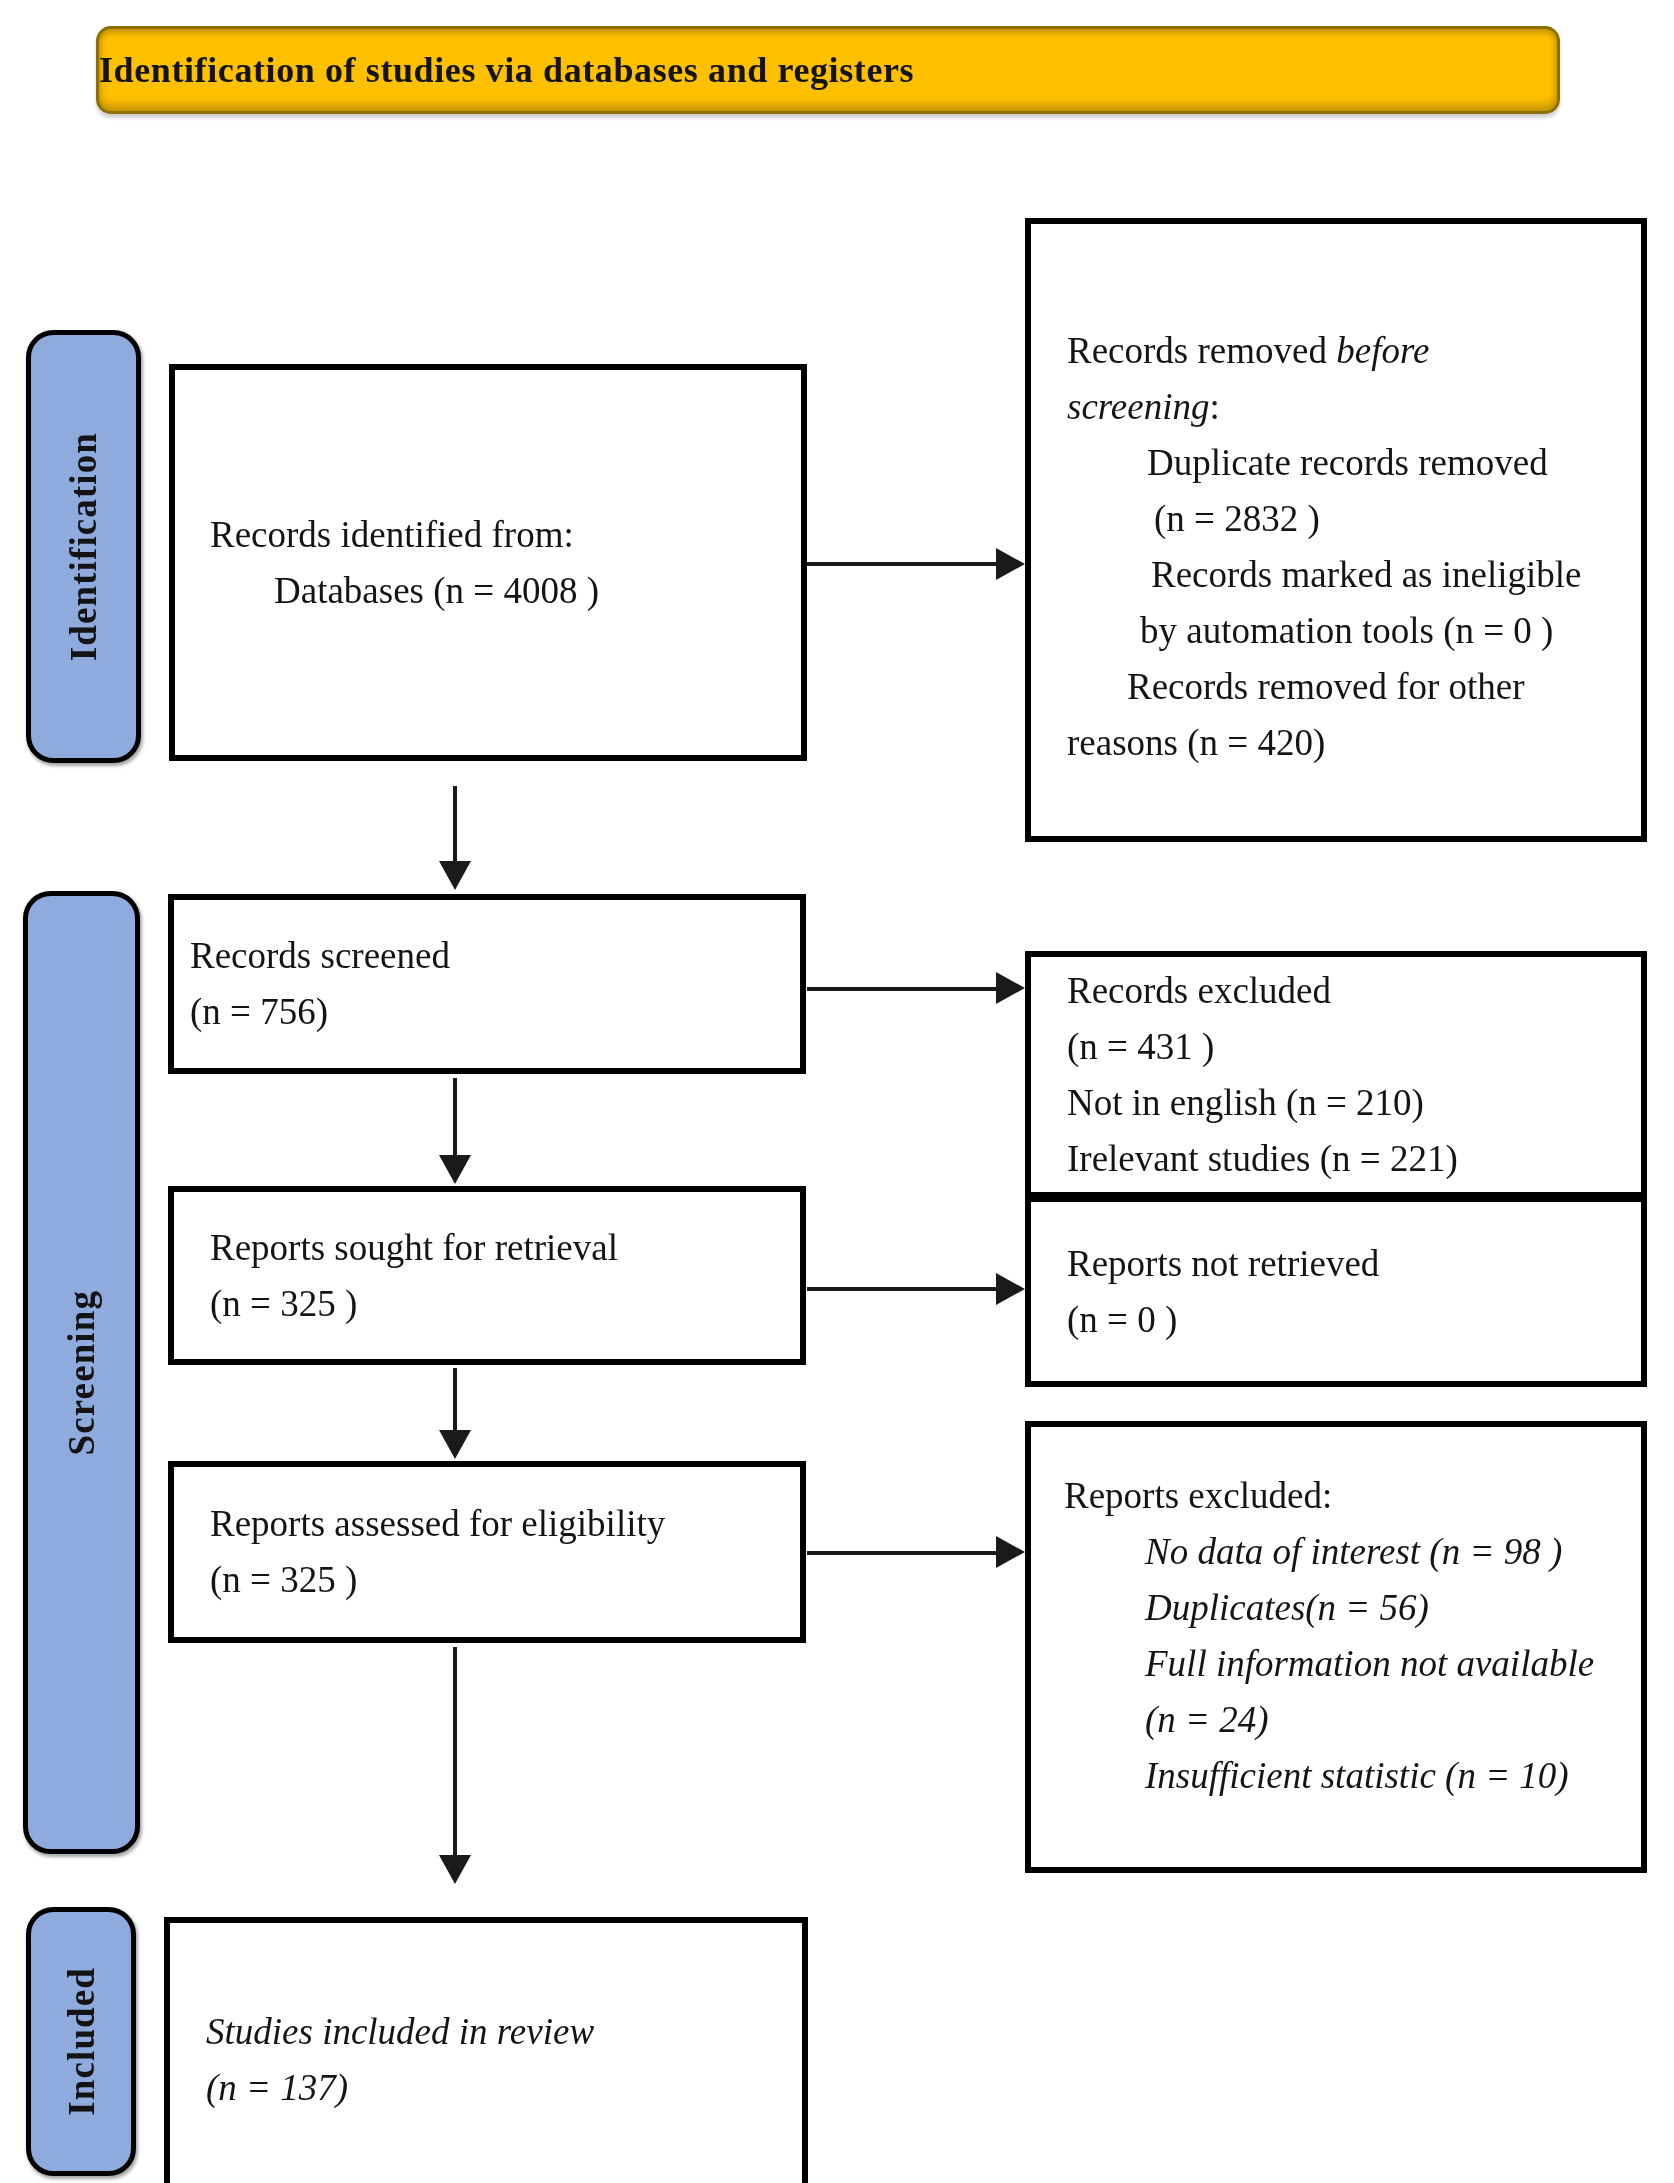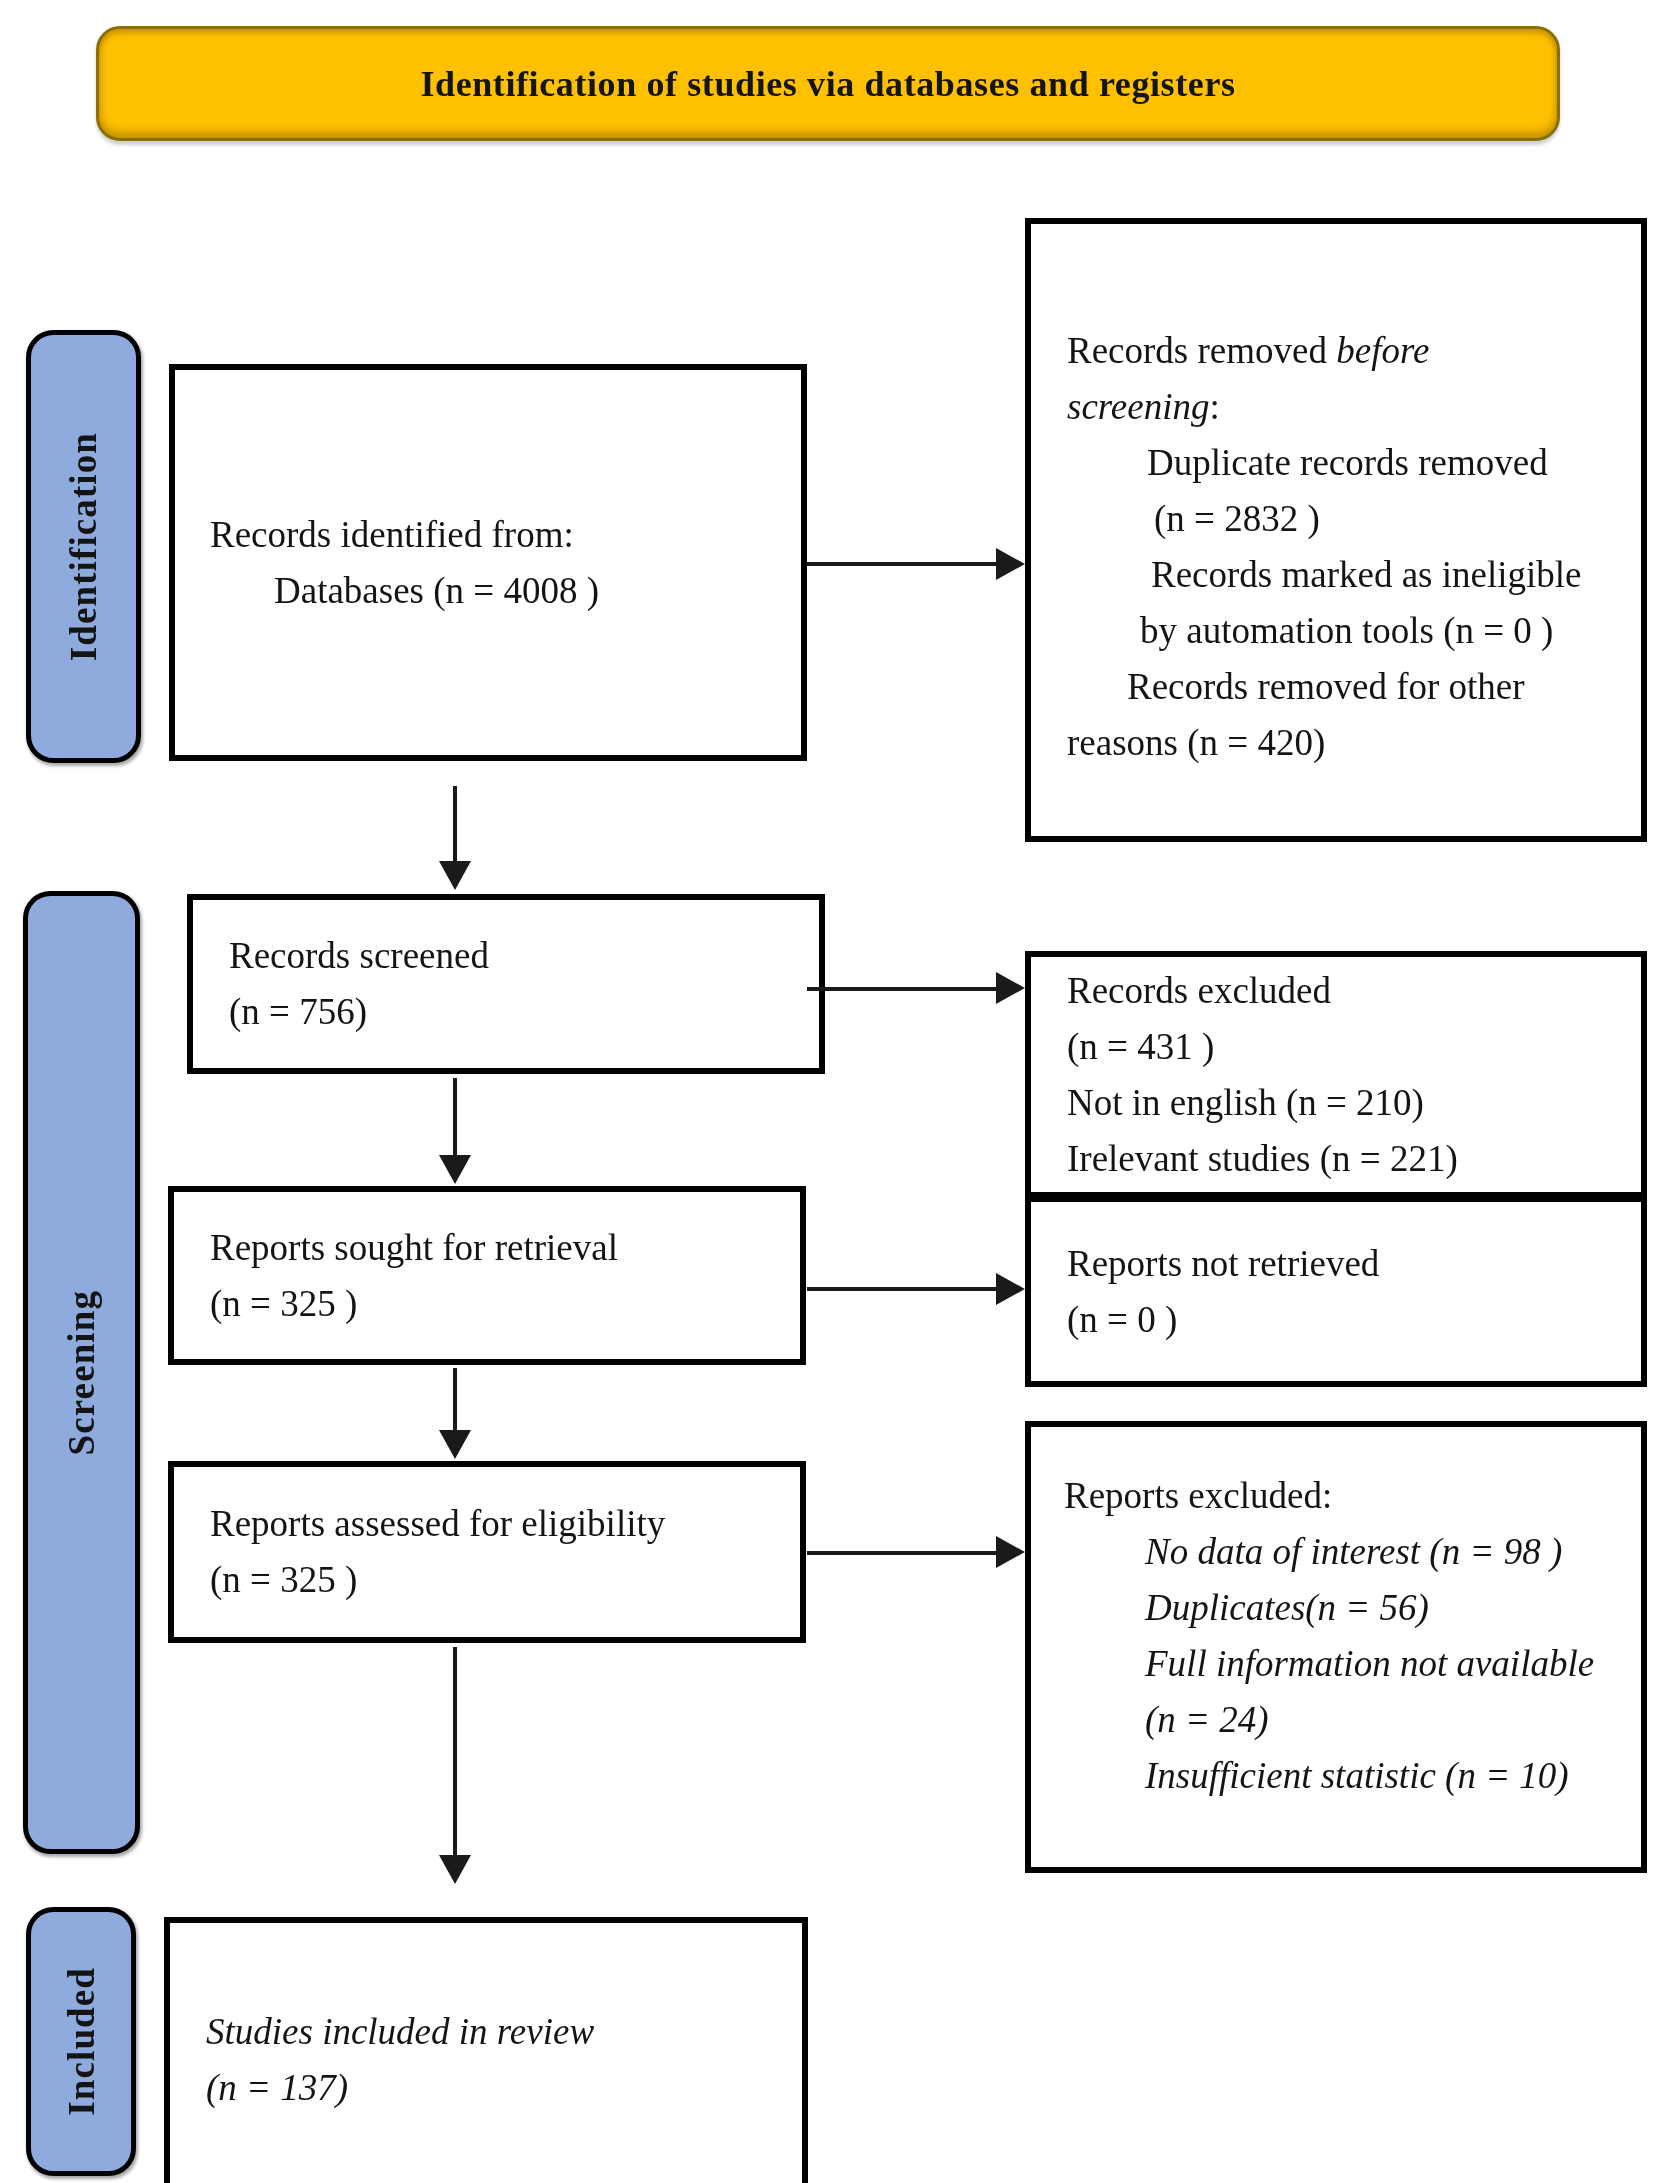--- a/index.html
+++ b/index.html
@@ -5,26 +5,26 @@
   * { box-sizing: border-box; margin: 0; padding: 0; }
   html, body { width: 1674px; height: 2183px; background: #ffffff; }
   #canvas {
     position: relative; width: 1674px; height: 2183px;
     font-family: "Liberation Serif", "DejaVu Serif", serif;
     color: #141414; background: #ffffff;
   }
 
   
   .banner {
-    position: absolute; left: 96px; top: 26px; width: 1464px; height: 115px;
+    position: absolute; left: 96px; top: 26px; width: 1464px; height: 88px;
     background: var(--banner-bg, #FFC000);
     border: 3.4px solid var(--banner-border, #8B6F00);
-    border-radius: 24px;
+    border-radius: 15px;
     box-shadow: inset 0 -5.7px 8px rgba(120,90,0,.45), inset 0 4.6px 5.7px rgba(120,90,0,.35), 0 3.4px 3.4px rgba(0,0,0,.18);
-    display: flex; align-items: center; justify-content: center;
+    display: flex; align-items: center; justify-content: flex-start;
   }
   .banner-title { font-weight: bold; font-size: 36px; letter-spacing: 0.6px; }
 
   
   .stage {
     position: absolute;
     background: var(--stage-bg, #8FAADC);
     border: 5.7px solid #000000;
     border-radius: 27.5px;
     box-shadow: 1.7px 2.9px 3.4px rgba(0,0,0,.35);
@@ -53,21 +53,21 @@
   #box-records-identified .indent1 { margin-left: 64px; }
 
   #box-records-removed    { left: 1025px; top: 218px;  width: 622px; height: 624px; padding-left: 36px; padding-top: 34px; }
   #box-records-removed .i0 { margin-left: 80px; }
   #box-records-removed .i1 { margin-left: 87px; }
   #box-records-removed .i2 { margin-left: 84px; }
   #box-records-removed .i3 { margin-left: 73px; }
   #box-records-removed .i4 { margin-left: 60px; }
   #box-records-removed .i5 { margin-left: 0; }
 
-  #box-records-screened   { left: 168px;  top: 894px; width: 638px; height: 180px; padding-left: 36px; margin-left: 19px; }
+  #box-records-screened   { left: 168px;  top: 894px; width: 638px; height: 180px; padding-left: 16px; }
   #box-records-excluded   { left: 1025px; top: 951px; width: 622px; height: 247px; padding-left: 36px; }
   #box-reports-sought     { left: 168px;  top: 1186px; width: 638px; height: 179px; padding-left: 36px; }
   #box-reports-not-retrieved { left: 1025px; top: 1196px; width: 622px; height: 191px; padding-left: 36px; }
   #box-reports-assessed   { left: 168px;  top: 1461px; width: 638px; height: 182px; padding-left: 36px; }
   #box-reports-excluded   { left: 1025px; top: 1421px; width: 622px; height: 452px; padding-left: 33px; padding-bottom: 23px; }
   #box-reports-excluded .ind { margin-left: 81px; font-style: italic; }
   #box-studies-included   { left: 164px;  top: 1917px; width: 644px; height: 286px; padding-left: 36px; font-style: italic; }
 
   
   .hline { position: absolute; height: 4px; background: var(--arrow, #1A1A1A); }

